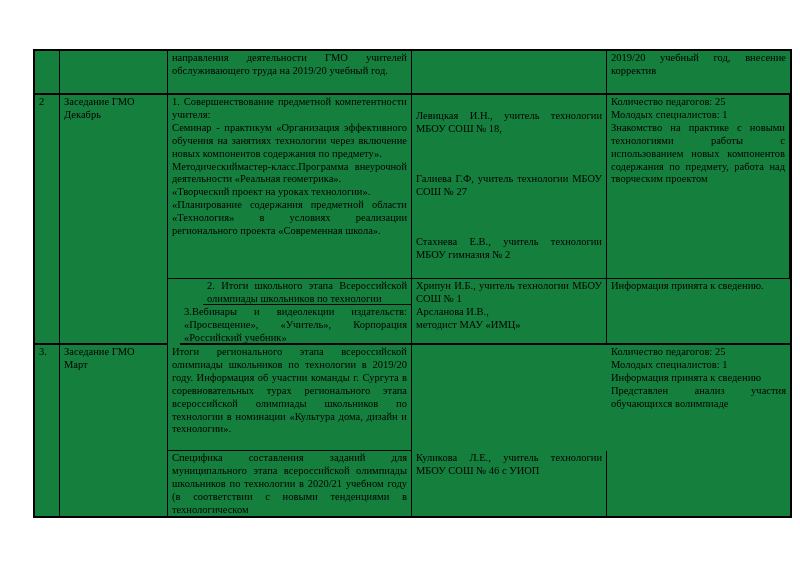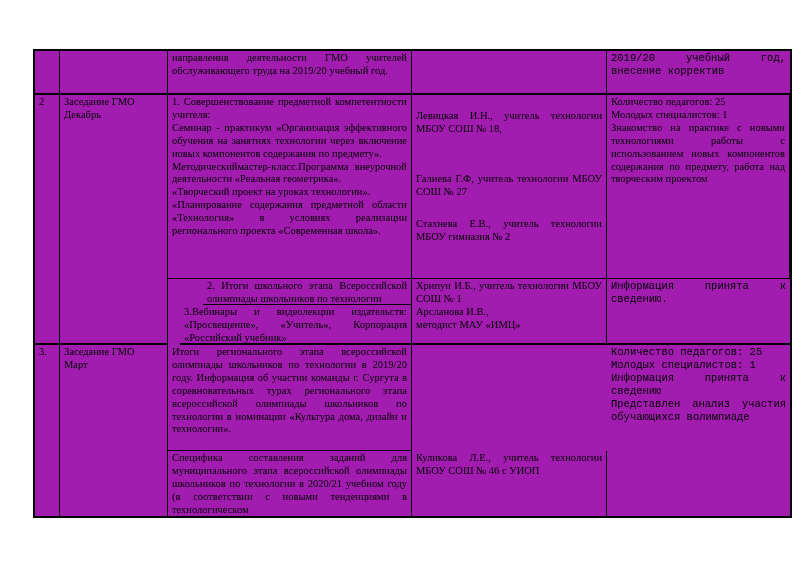--- a/index.html
+++ b/index.html
@@ -8,33 +8,33 @@
 
   .tbl {
     position: absolute;
     left: 33px; top: 49px;
     width: 755px; height: 465px;
     box-sizing: content-box;
     border: 2px solid #000;
     display: grid;
     grid-template-columns: 25px 108px 244px 195px 183px;
     grid-template-rows: 44px 184px 26px 40px 106px 65px;
-    background: #a21caf;
+    background: #15803d;
   }
 
   .cell {
     border-right: 1px solid #000;
     border-bottom: 1px solid #000;
     padding: 1px 4px;
     overflow: hidden;
     font-size: 10.5px;
     line-height: 12.9px;
   }
   
-  .col-last { border-right: none; font-family: Liberation Mono, monospace; }
+  .col-last { border-right: none; }
   .row-bottom { border-bottom: none; }
   .sep-thick { border-bottom-width: 2px; }
 
   .just { text-align: justify; }
   .pre  { white-space: pre-line; }
 
   
   .a1 { grid-area: 1 / 1; } .b1 { grid-area: 1 / 2; } .c1 { grid-area: 1 / 3; }
   .d1 { grid-area: 1 / 4; } .e1 { grid-area: 1 / 5; }
   .a2 { grid-row: 2 / 5; grid-column: 1; } .b2 { grid-row: 2 / 5; grid-column: 2; }
@@ -43,21 +43,21 @@
   .d34 { grid-row: 3 / 5; grid-column: 4; } .e34 { grid-row: 3 / 5; grid-column: 5; }
   .a5 { grid-row: 5 / 7; grid-column: 1; } .b5 { grid-row: 5 / 7; grid-column: 2; }
   .c5 { grid-area: 5 / 3; } .d5 { grid-area: 5 / 4; }
   .e5 { grid-row: 5 / 7; grid-column: 5; }
   .c6 { grid-area: 6 / 3; padding-bottom: 12px; } .d6 { grid-area: 6 / 4; }
 
   
   .spk p { text-align: justify; }
   .spk p:nth-child(1) { margin-top: 14px; }
   .spk p:nth-child(2) { margin-top: 37px; }
-  .spk p:nth-child(3) { margin-top: 19px; }
+  .spk p:nth-child(3) { margin-top: 37px; }
 </style>
 </head>
 <body>
 
 <div class="tbl">
 
   <div class="cell a1 sep-thick"></div>
   <div class="cell b1 sep-thick"></div>
   <div class="cell c1 sep-thick just">направления деятельности ГМО учителей обслуживающего труда на 2019/20  учебный год.</div>
   <div class="cell d1 sep-thick"></div>

